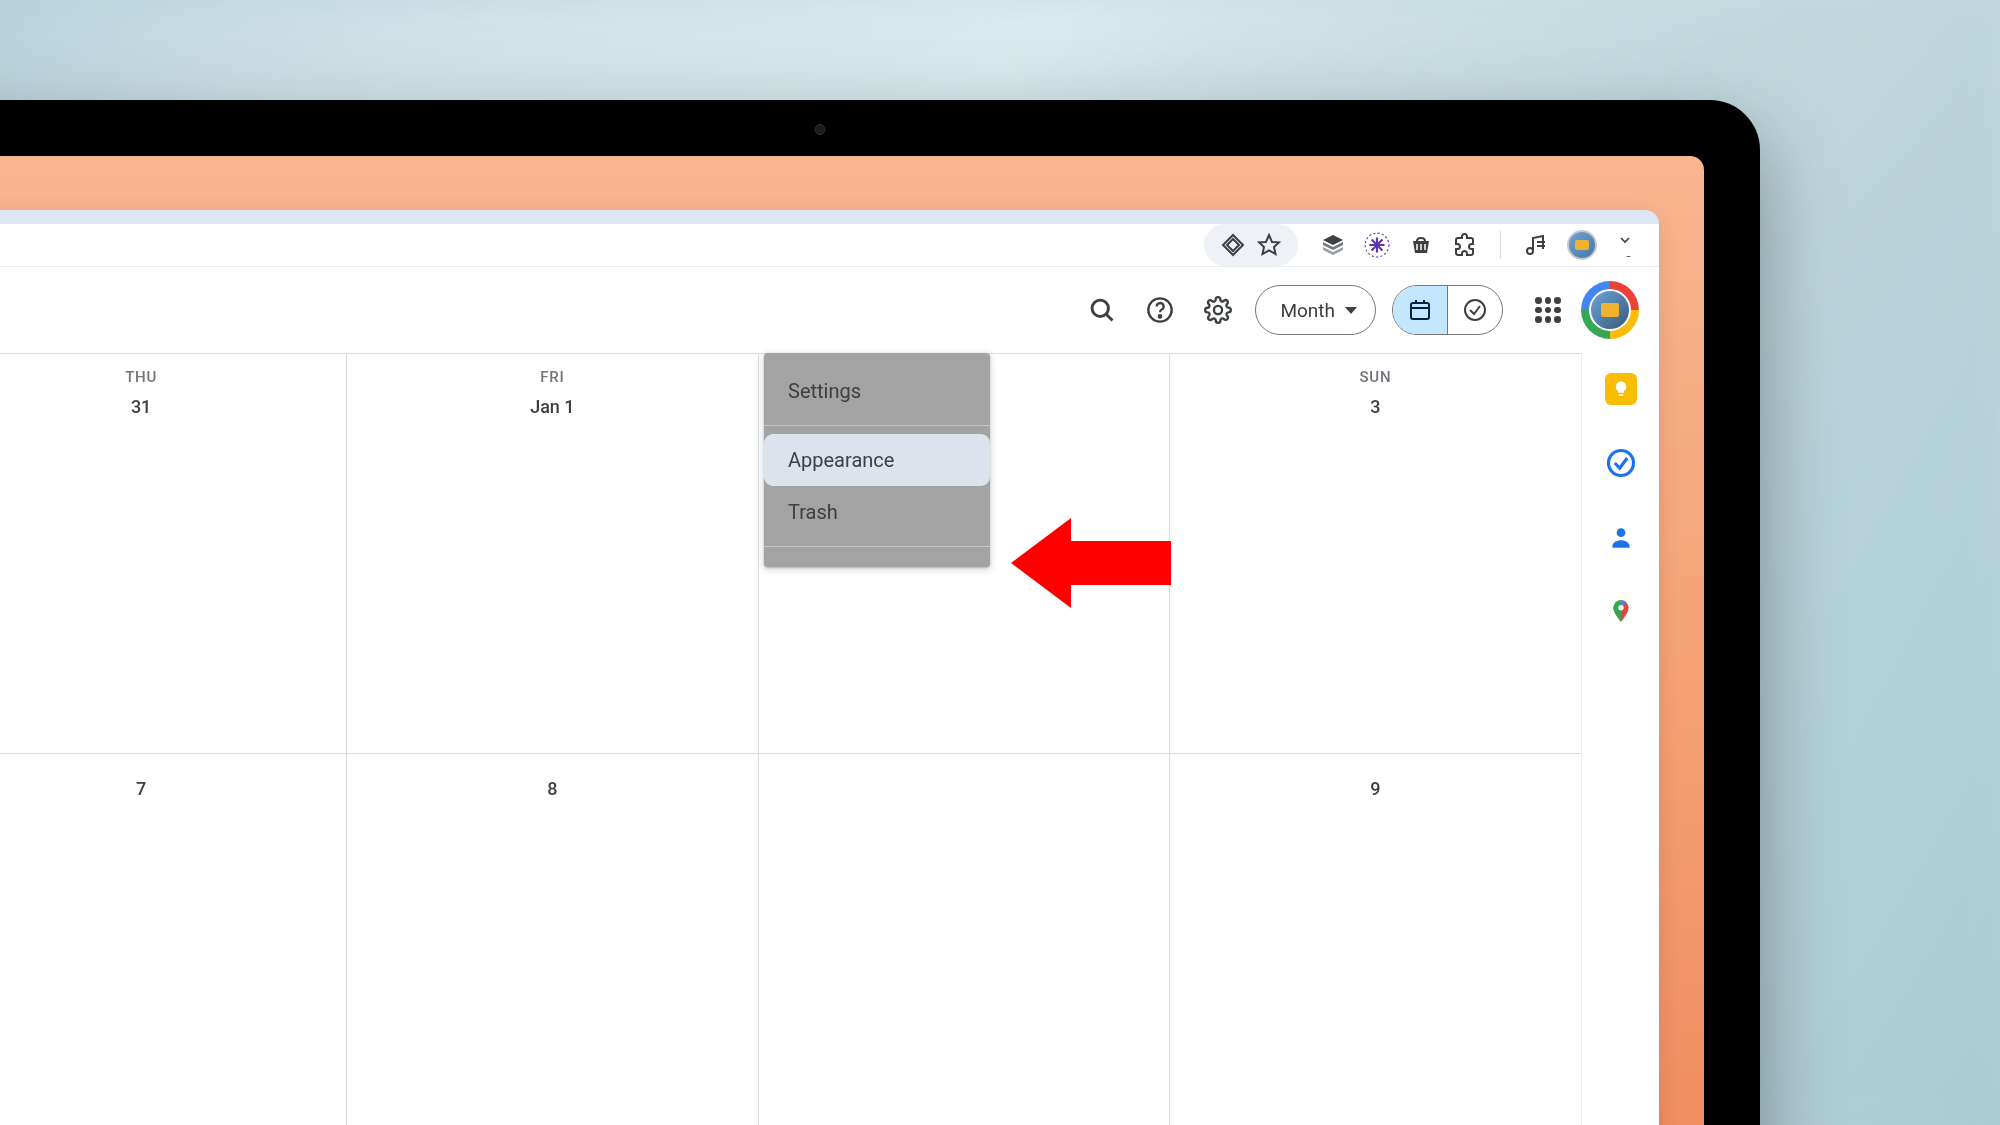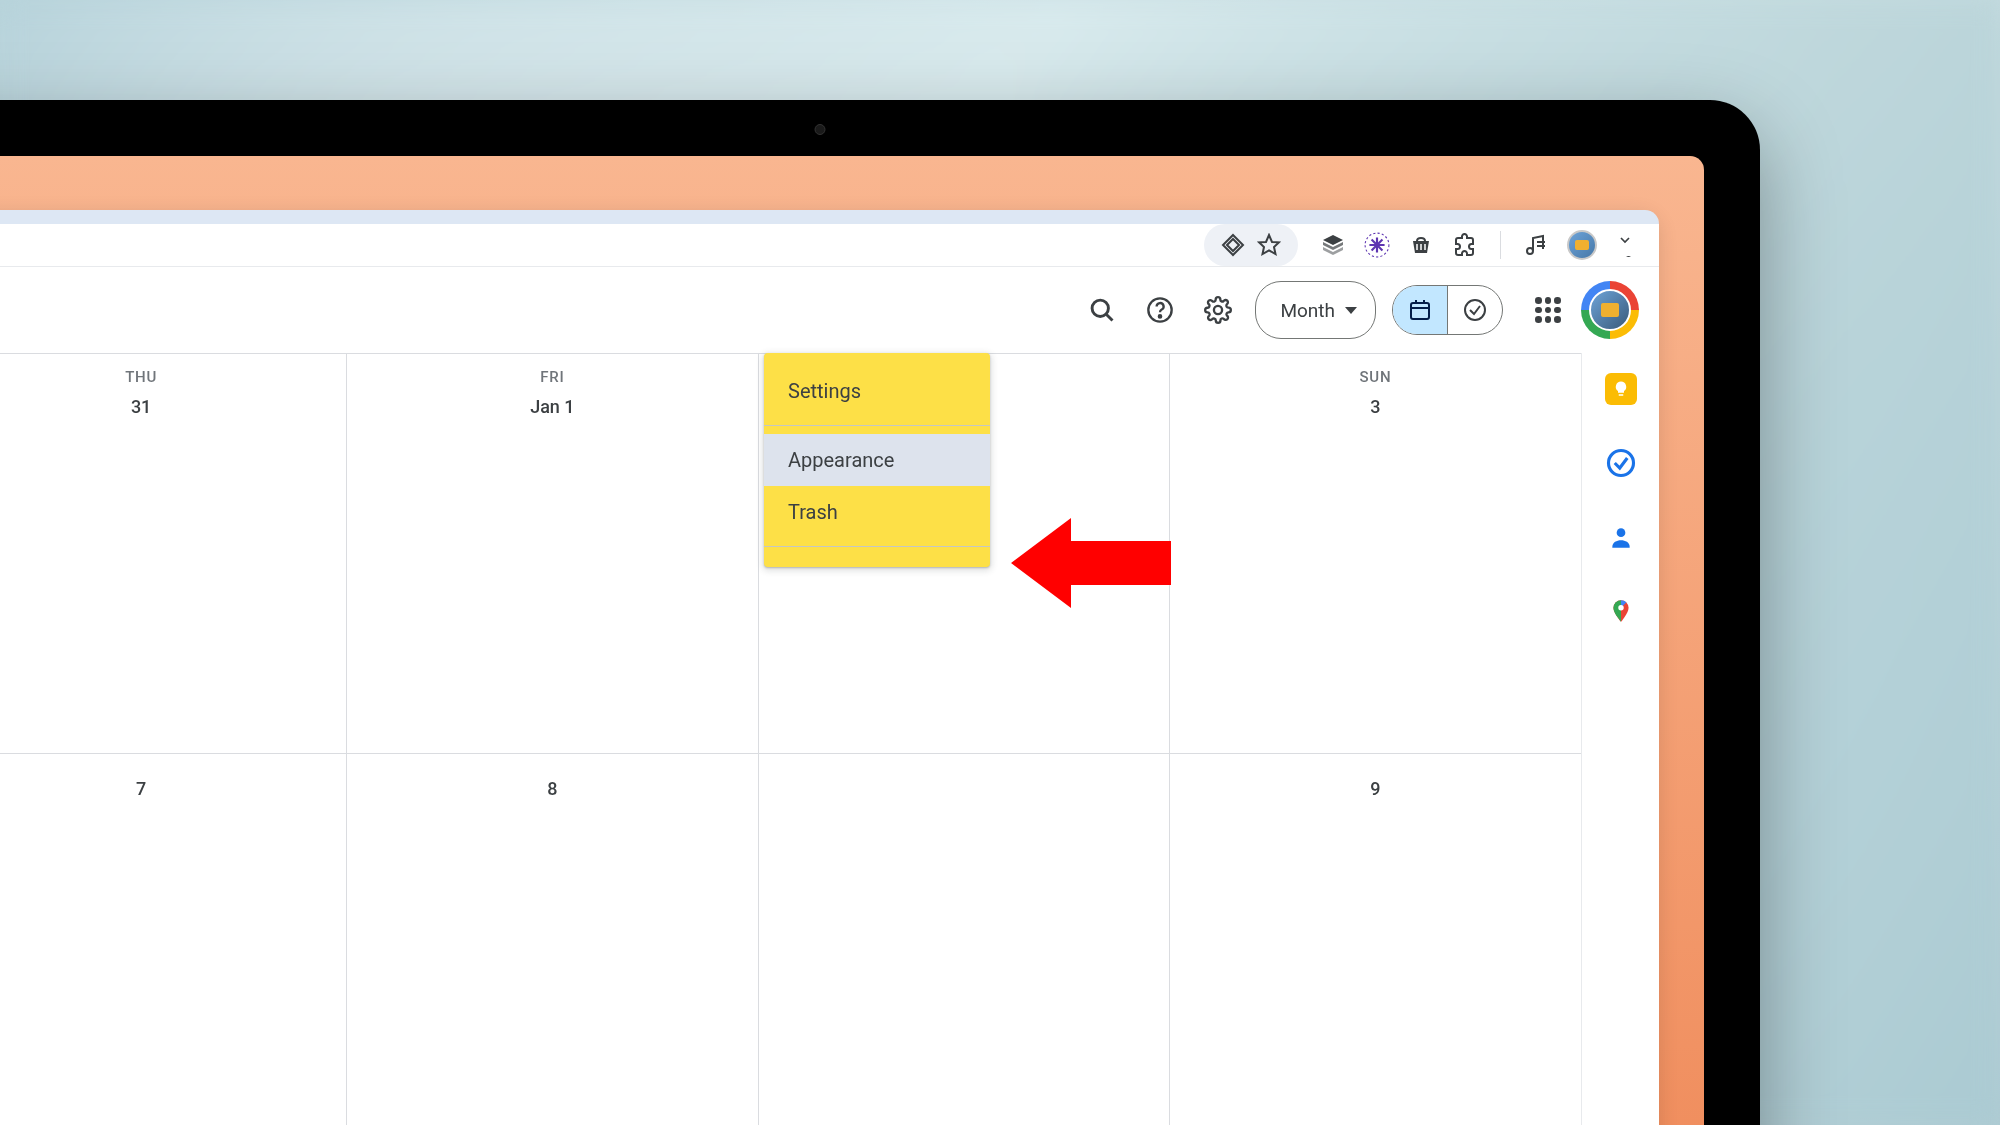--- a/index.html
+++ b/index.html
@@ -24,21 +24,21 @@
 .ext-sep { width: 1px; height: 28px; background: #dadce0; margin: 0 4px; }
 .avatar-small { width: 30px; height: 30px; border-radius: 50%; background: linear-gradient(135deg,#6da3d8,#4678a8); border: 2px solid #c8c8c8; position: relative; overflow: hidden; }
 .avatar-small::after { content:''; position:absolute; left:50%; top:50%; width:14px; height:10px; transform:translate(-50%,-50%); background:#f0b030; border-radius:2px; }
 .three-dots-v { display: flex; flex-direction: column; gap: 4px; }
 .three-dots-v span { width: 5px; height: 5px; background: #3c4043; border-radius: 50%; display:block; }
 
 .app { flex: 1; display: flex; flex-direction: column; position: relative; }
 .app-header { height: 86px; display: flex; align-items: center; justify-content: flex-end; padding: 0 24px; gap: 16px; }
 .hdr-icon { width: 42px; height: 42px; border-radius: 50%; display: flex; align-items: center; justify-content: center; color: #3c4043; cursor: pointer; }
 
-.view-pill { height: 58px; border: 1px solid #747775; border-radius: 26px; display: flex; align-items: center; padding: 0 18px 0 24px; gap: 10px; font-size: 19px; color: #3c4043; cursor: pointer; }
+.view-pill { height: 50px; border: 1px solid #747775; border-radius: 26px; display: flex; align-items: center; padding: 0 18px 0 24px; gap: 10px; font-size: 19px; color: #3c4043; cursor: pointer; }
 .view-pill .tri { width: 0; height: 0; border-left: 6px solid transparent; border-right: 6px solid transparent; border-top: 7px solid #3c4043; }
 
 .seg { height: 50px; border: 1px solid #747775; border-radius: 26px; display: flex; overflow: hidden; }
 .seg-btn { width: 54px; display: flex; align-items: center; justify-content: center; cursor: pointer; }
 .seg-btn.active { background: #c2e7ff; }
 .seg-sep { width: 1px; background: #747775; }
 
 .apps-grid { width: 26px; height: 26px; display: grid; grid-template-columns: repeat(3,1fr); grid-template-rows: repeat(3,1fr); gap: 3px; }
 .apps-grid span { background: #3c4043; border-radius: 50%; }
 
@@ -52,23 +52,23 @@
 .cal-side { width: 78px; border-left: 1px solid #e8eaed; padding-top: 20px; display: flex; flex-direction: column; align-items: center; gap: 42px; }
 .side-icon { width: 32px; height: 32px; border-radius: 6px; display:flex; align-items:center; justify-content:center; }
 .keep-ic { background: #fbbc04; }
 
 .cal-grid { display: grid; grid-template-columns: repeat(4, 1fr); grid-auto-rows: 400px; border-top: 1px solid #dadce0; height: 100%; }
 .cal-cell { border-right: 1px solid #dadce0; border-bottom: 1px solid #dadce0; padding: 14px 8px; text-align: center; }
 .cal-cell.no-r { border-right: none; }
 .cal-dow { font-size: 15px; font-weight: 500; color: #70757a; letter-spacing: 0.8px; }
 .cal-date { font-size: 18px; font-weight: 500; color: #3c4043; margin-top: 10px; }
 
-.settings-menu { position: absolute; left: 828px; top: 0; width: 226px; background: #fde047; border-radius: 4px; box-shadow: 0 2px 6px 2px rgba(60,64,67,0.15), 0 1px 2px rgba(60,64,67,0.3); padding: 12px 0; z-index: 50; }
+.settings-menu { position: absolute; left: 828px; top: 0; width: 226px; background: #a3a3a3; border-radius: 4px; box-shadow: 0 2px 6px 2px rgba(60,64,67,0.15), 0 1px 2px rgba(60,64,67,0.3); padding: 12px 0; z-index: 50; }
 .menu-item { font-size: 20px; color: #3c4043; padding: 14px 24px; cursor: pointer; }
-.menu-item:hover, .menu-item.hover { background: #dde3ed; }
+.menu-item:hover, .menu-item.hover { background: #dde3ed; border-radius: 9px; }
 .menu-sep { height: 1px; background: #c4c7c5; margin: 8px 0; }
 
 .red-arrow { position: absolute; left: 1075px; top: 150px; z-index: 60; }
 </style>
 </head>
 <body>
 
 <div class="blur-bg"></div>
 
 <div class="laptop-frame">

